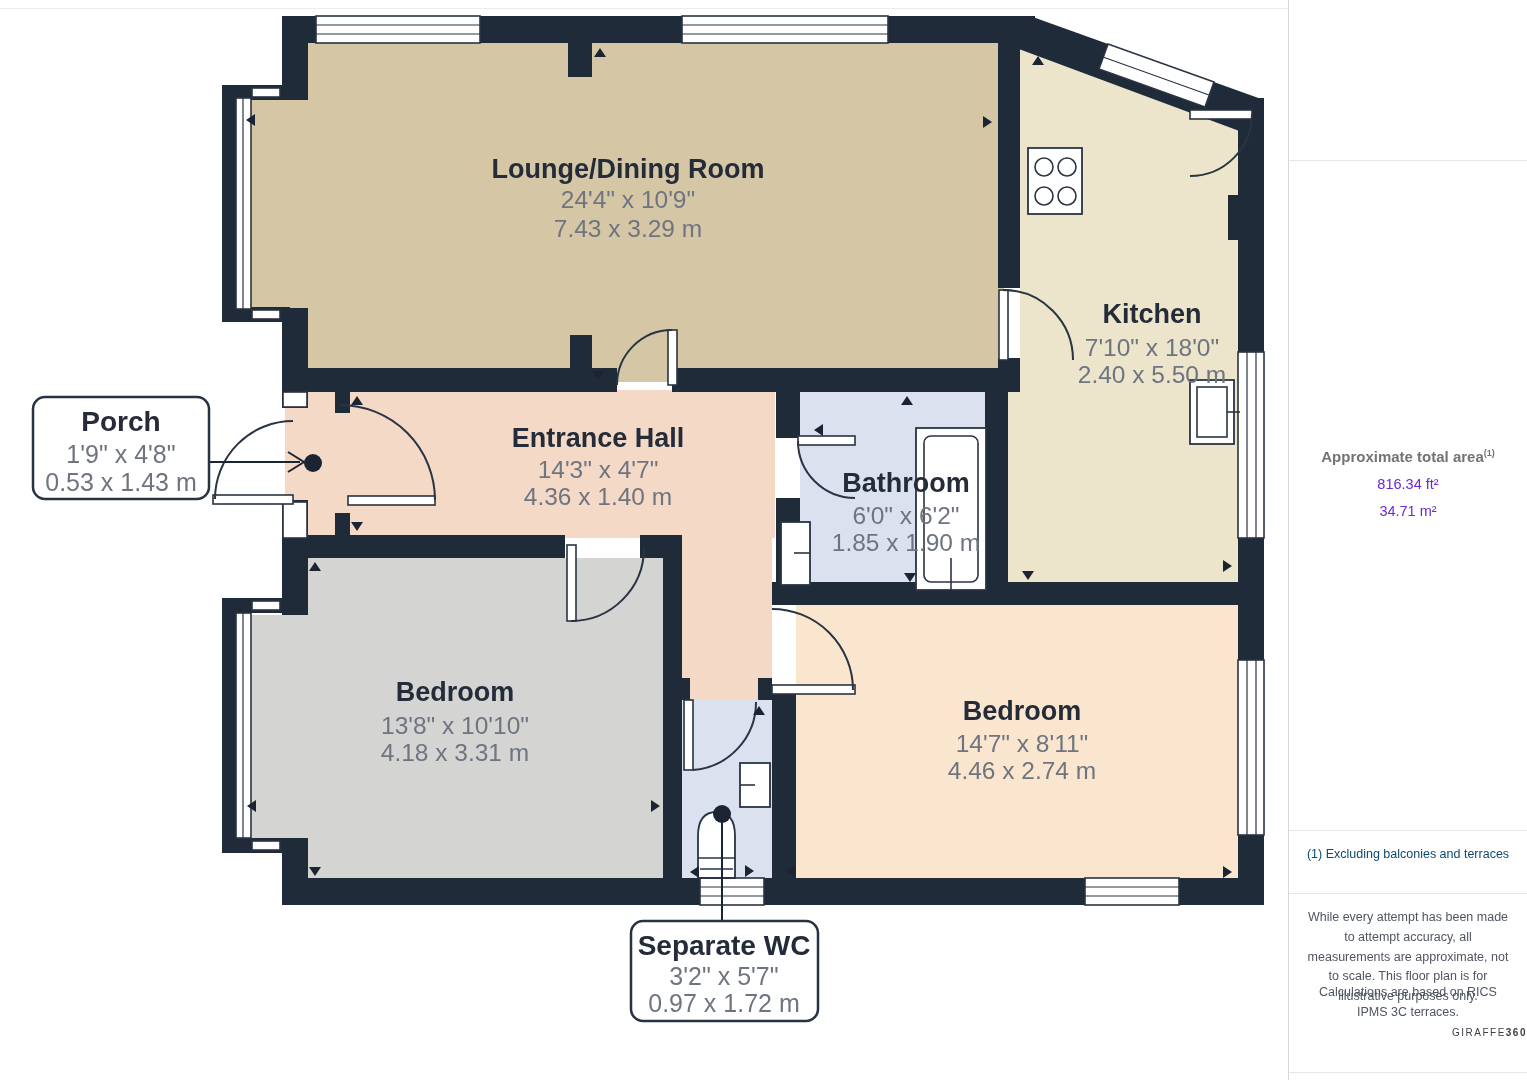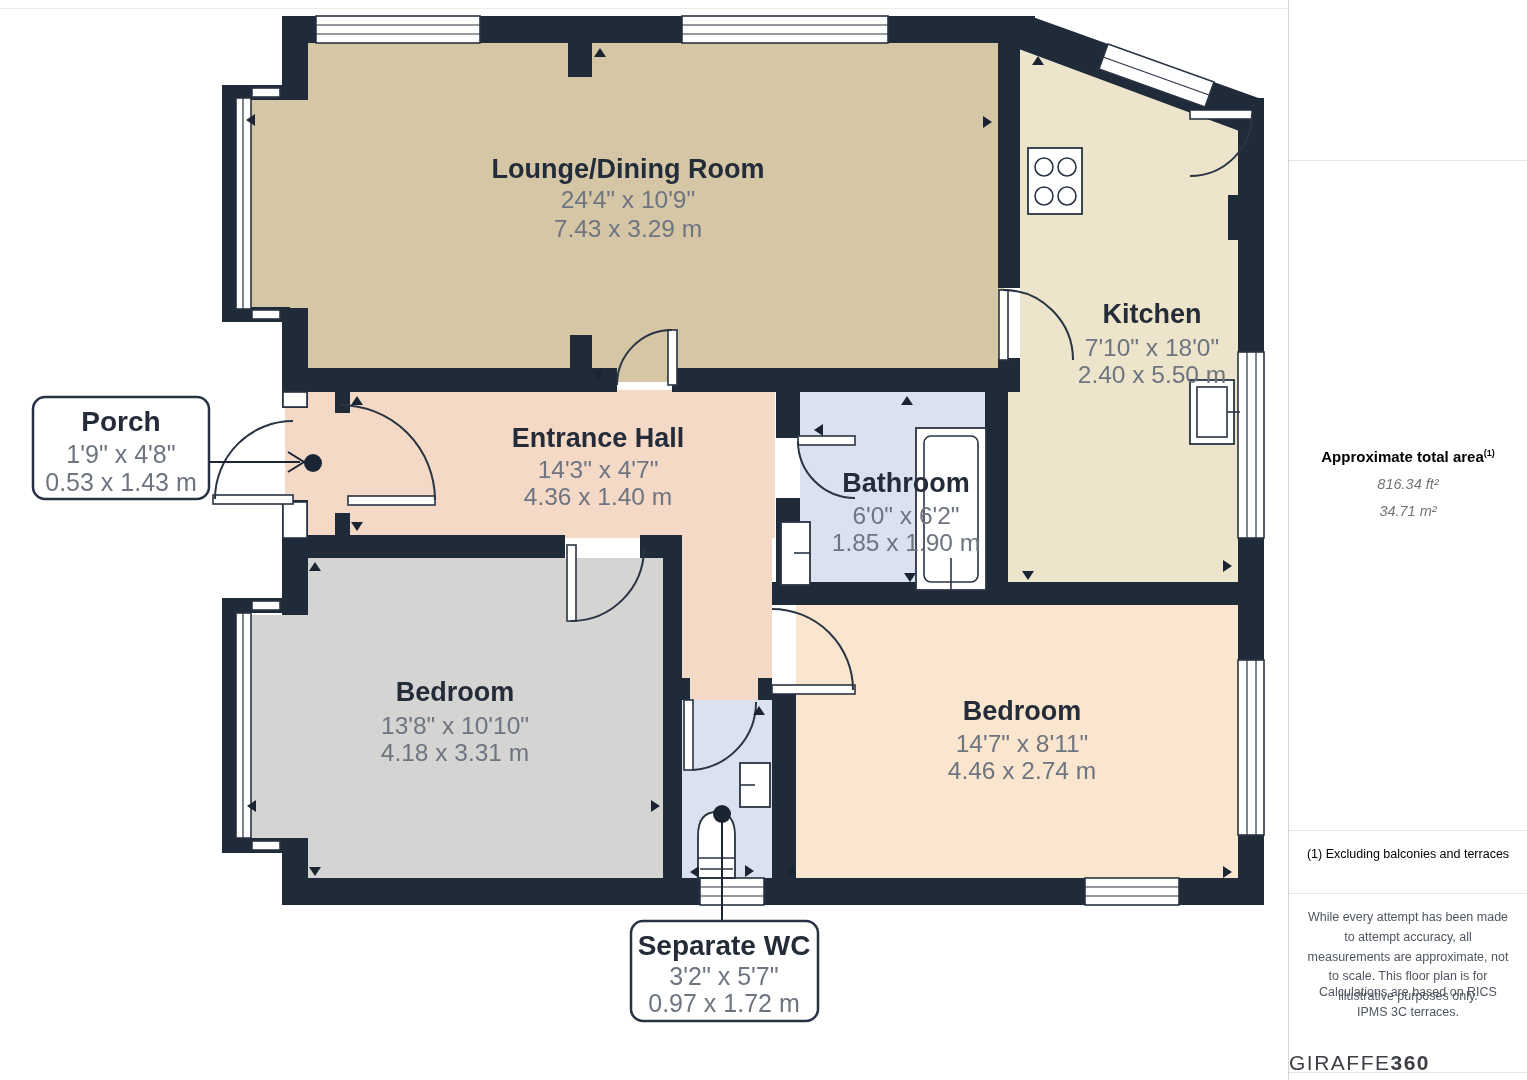--- a/index.html
+++ b/index.html
@@ -21,31 +21,31 @@
   .fixtline{stroke:#2a3443;stroke-width:1.6;fill:none;}
   .arrow{fill:#1b2433;}
   .leader{stroke:#1b2433;stroke-width:2;fill:none;}
   .dot{fill:#1b2433;}
   .callout-box{fill:#ffffff;stroke:#273242;stroke-width:2.5;}
   
   .sidebar{position:absolute;left:1288px;top:0;width:239px;height:1080px;
            border-left:1px solid #d6d6d6;box-sizing:border-box;background:#fff;}
   .sb-line{position:absolute;left:1289px;width:238px;height:1px;background:#e6e6e6;}
   .area-block{position:absolute;left:1289px;top:448px;width:238px;text-align:center;}
-  .area-title{font-weight:700;font-size:15px;color:#000000;}
+  .area-title{font-weight:700;font-size:15px;color:#737373;}
   .area-title sup{font-size:9px;}
-  .area-val{font-size:14.5px;color:#737373;margin-top:11px;font-style:italic;}
+  .area-val{font-size:14.5px;color:#6d28d9;margin-top:11px;}
   .footnote{position:absolute;left:1289px;top:847px;width:238px;text-align:center;
-            font-size:12.5px;color:#000000;}
+            font-size:12.5px;color:#0c4a6e;}
   .disclaimer{position:absolute;left:1303px;width:210px;text-align:center;
               font-size:12.5px;color:#4f5560;line-height:1.58;}
   .d-one{top:908px;}
   .d-two{top:983px;}
-  .giraffe{position:absolute;left:1289px;top:1051px;width:238px;text-align:left;
-           font-size:21px;letter-spacing:1.5px;color:#3c3f45;}
+  .giraffe{position:absolute;left:1289px;top:1027px;width:238px;text-align:right;
+           font-size:10px;letter-spacing:1.5px;color:#3c3f45;}
   .giraffe b{font-weight:700;}
   .sb-bottom{top:1072px;}
 </style>
 </head>
 <body>
 
 <div class="hairline-top"></div>
 
 <svg class="plan" viewBox="0 0 1288 1080">
 

